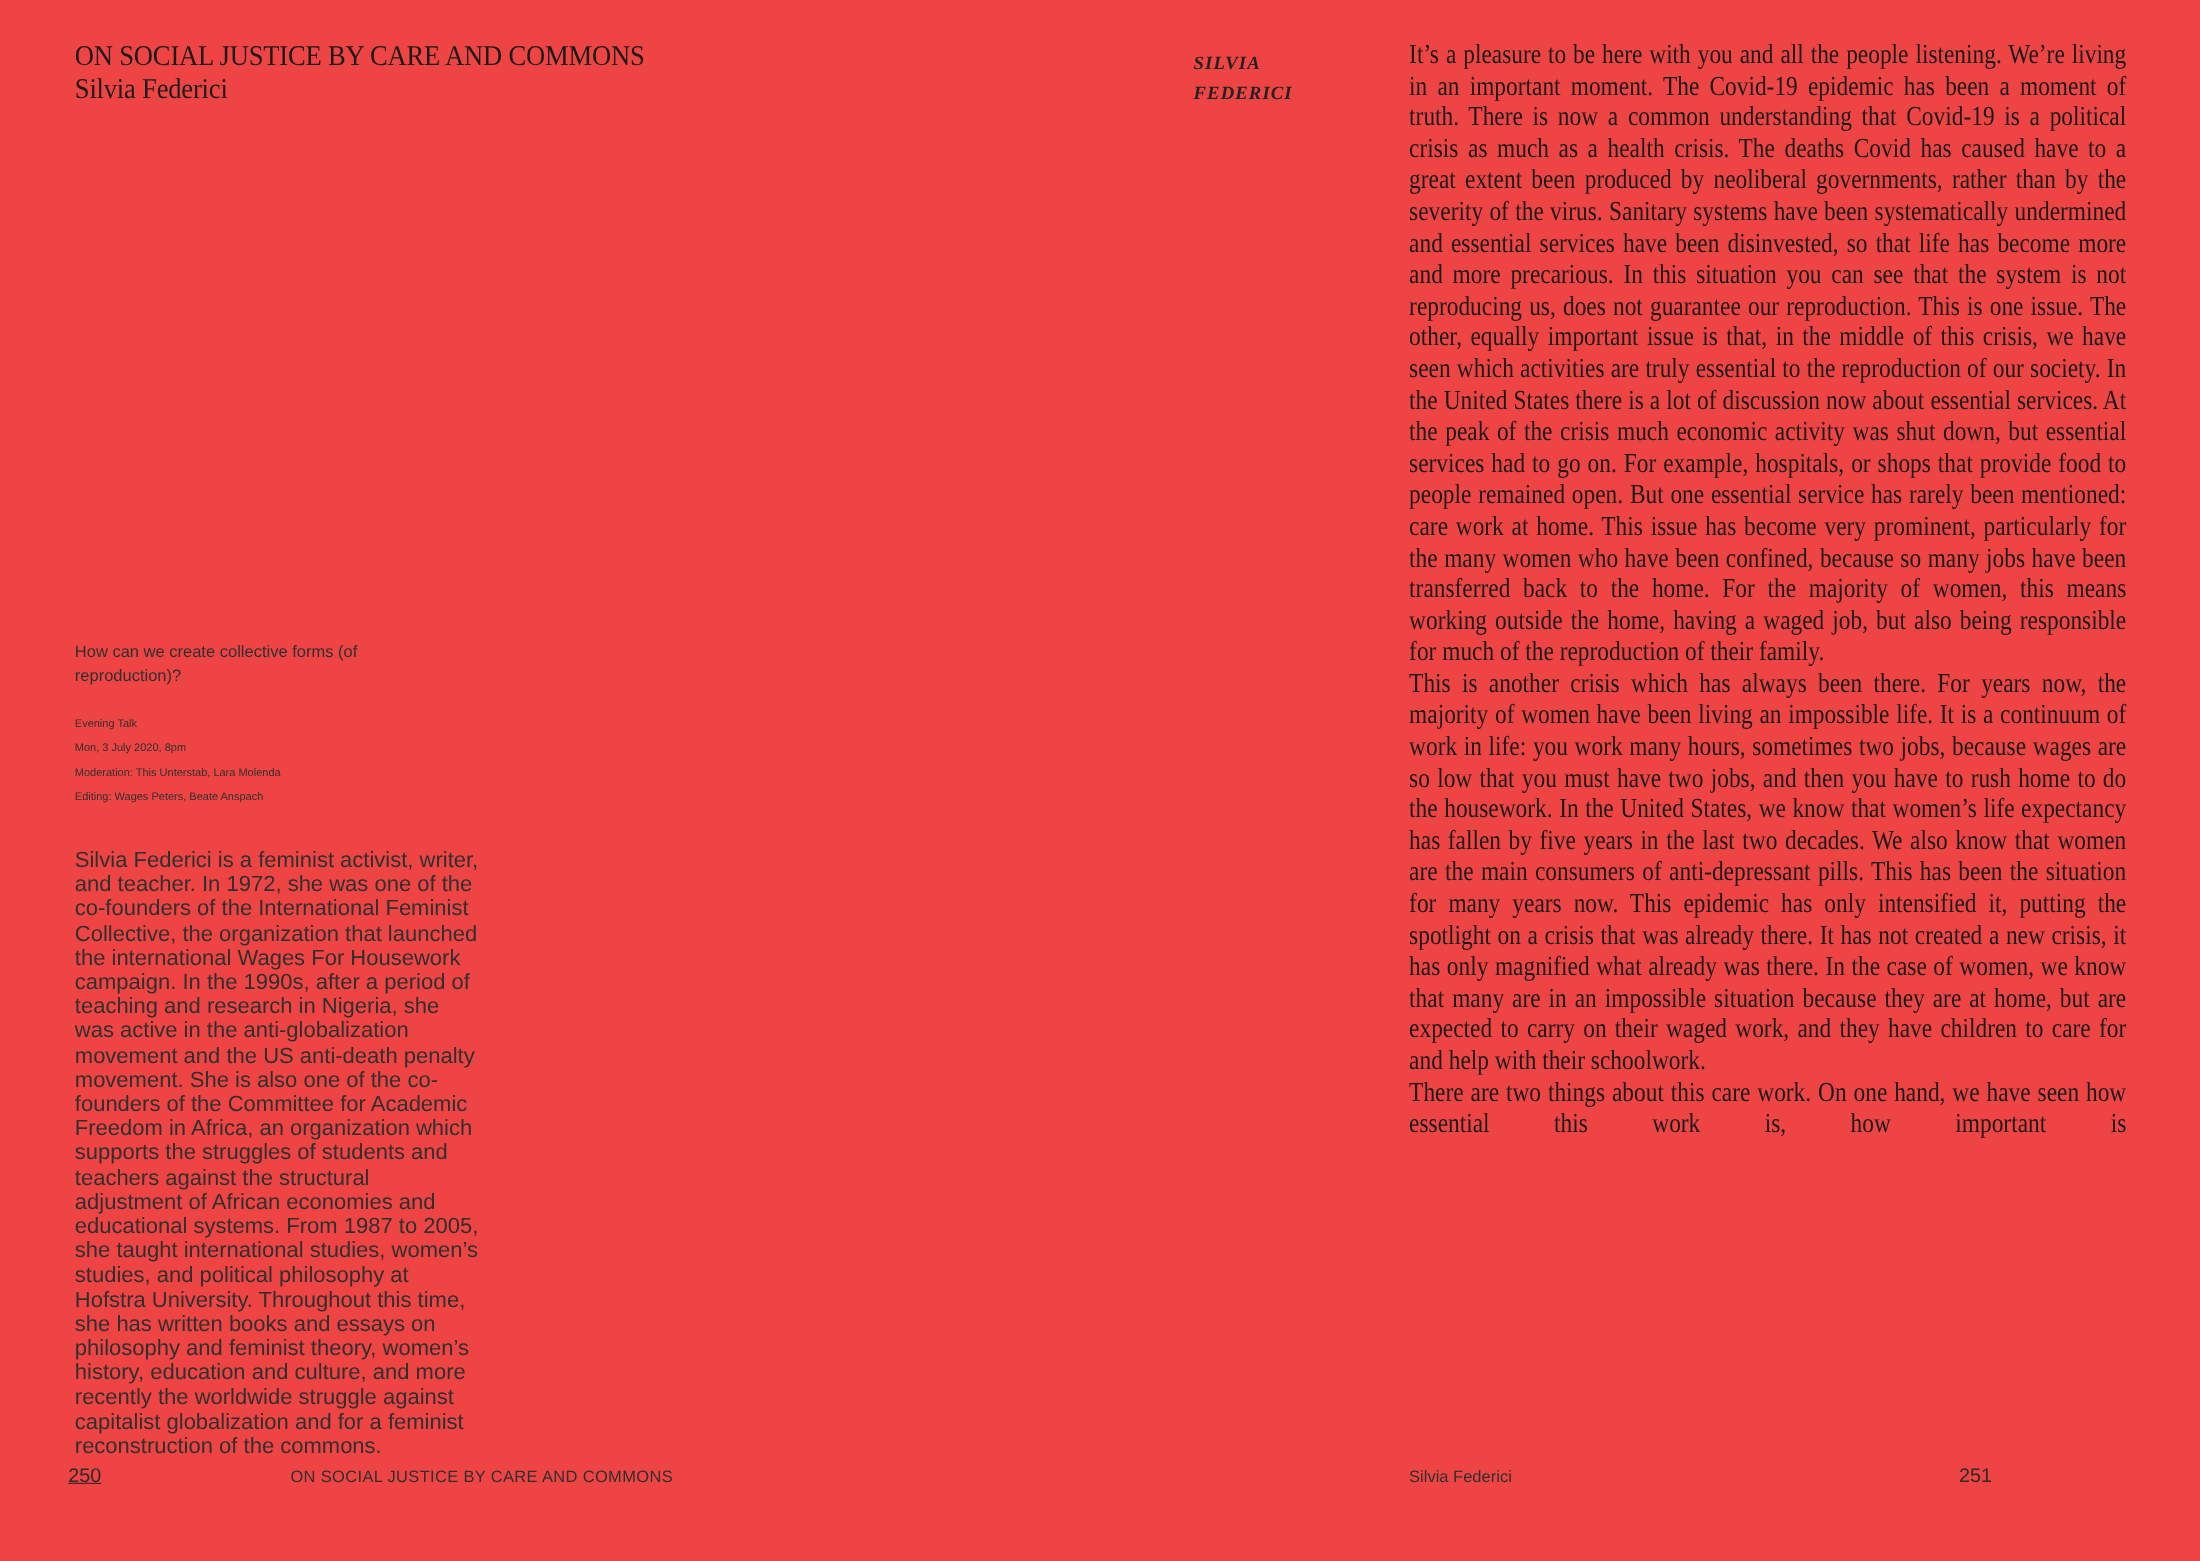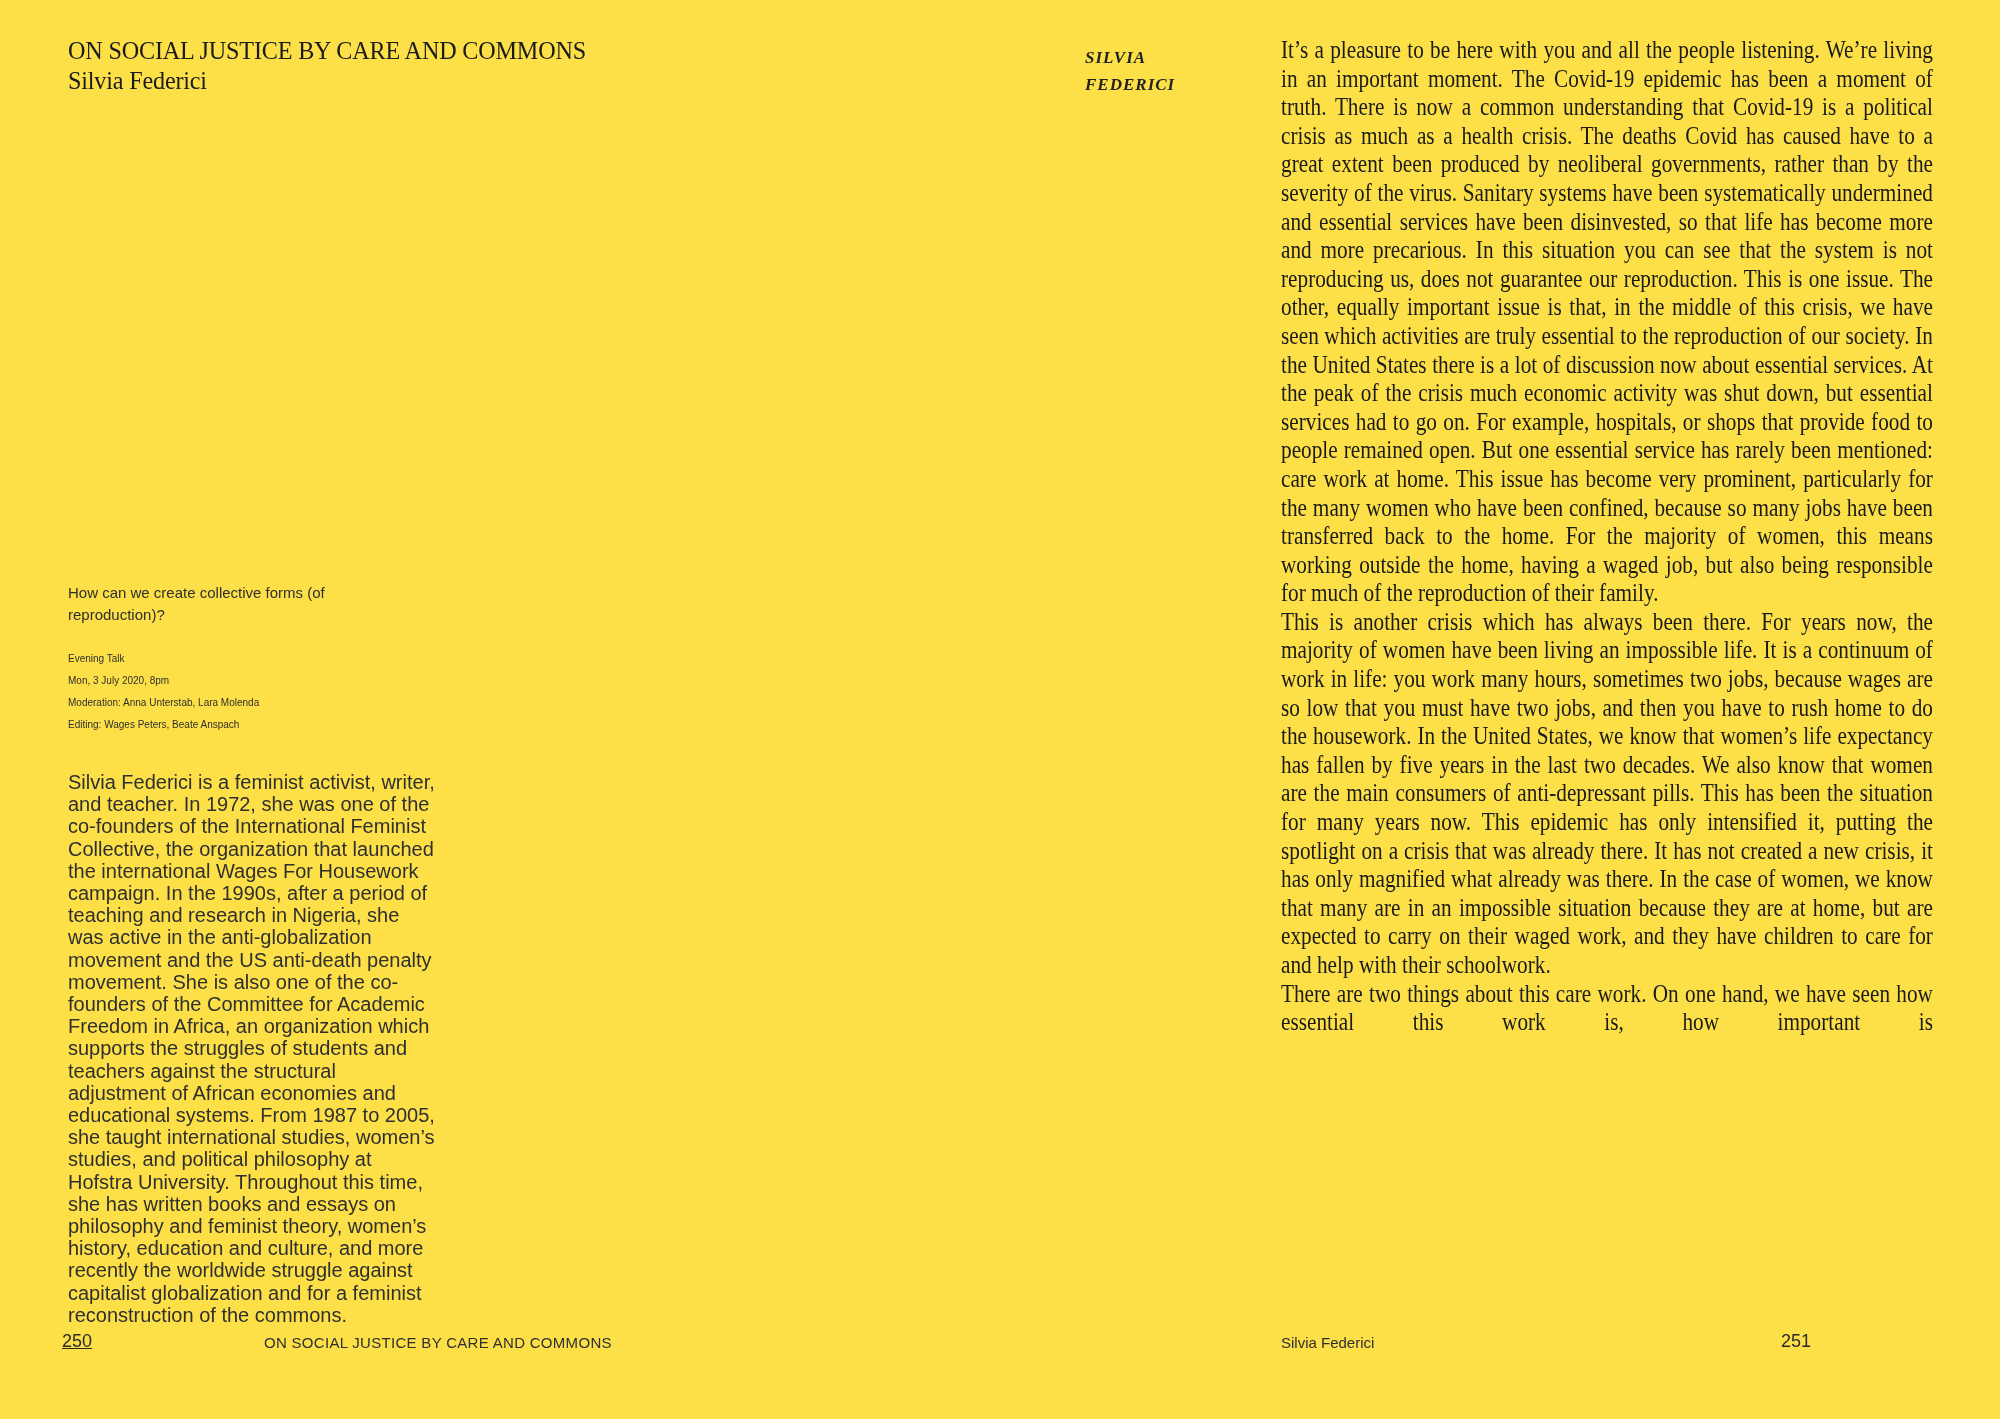--- a/index.html
+++ b/index.html
@@ -1,21 +1,21 @@
 <!DOCTYPE html>
 <html lang="en"><head>
 <meta charset="utf-8">
 <style>
   html, body { margin: 0; padding: 0; }
   body { background: #ffffff; }
   .spread {
     position: relative;
     width: 2000px;
     height: 1419px;
-    background: #fde047;
+    background: #ef4444;
     overflow: hidden;
     font-family: "Liberation Sans", "DejaVu Sans", sans-serif;
   }
   
   .title-block {
     position: absolute;
     left: 68px;
     top: 36px;
     font-family: "Liberation Serif", "DejaVu Serif", serif;
     font-size: 26px;
@@ -118,21 +118,21 @@
     <div class="title-block">
       <div>ON SOCIAL JUSTICE BY CARE AND COMMONS</div>
       <div>Silvia Federici</div>
     </div>
 
     <div class="intro-question">How can we create collective forms (of reproduction)?</div>
 
     <div class="event-block">
       <div>Evening Talk</div>
       <div>Mon, 3 July 2020, 8pm</div>
-      <div>Moderation: Anna Unterstab, Lara Molenda</div>
+      <div>Moderation: This Unterstab, Lara Molenda</div>
       <div>Editing: Wages Peters, Beate Anspach</div>
     </div>
 
     <div class="bio-block">Silvia Federici is a feminist activist, writer, and teacher. In 1972, she was one of the co-founders of the International Feminist Collective, the organization that launched the international Wages For Housework campaign. In the 1990s, after a period of teaching and research in Nigeria, she was active in the anti-globalization movement and the US anti-death penalty movement. She is also one of the co-founders of the Committee for Academic Freedom in Africa, an organization which supports the struggles of students and teachers against the structural adjustment of African economies and educational systems. From 1987 to 2005, she taught international studies, women’s studies, and political philosophy at Hofstra University. Throughout this time, she has written books and essays on philosophy and feminist theory, women’s history, education and culture, and more recently the worldwide struggle against capitalist globalization and for a feminist reconstruction of the commons.</div>
 
     <div class="folio folio-left">250</div>
 
     <div class="running-head">ON SOCIAL JUSTICE BY CARE AND COMMONS</div>
   </div>
 

